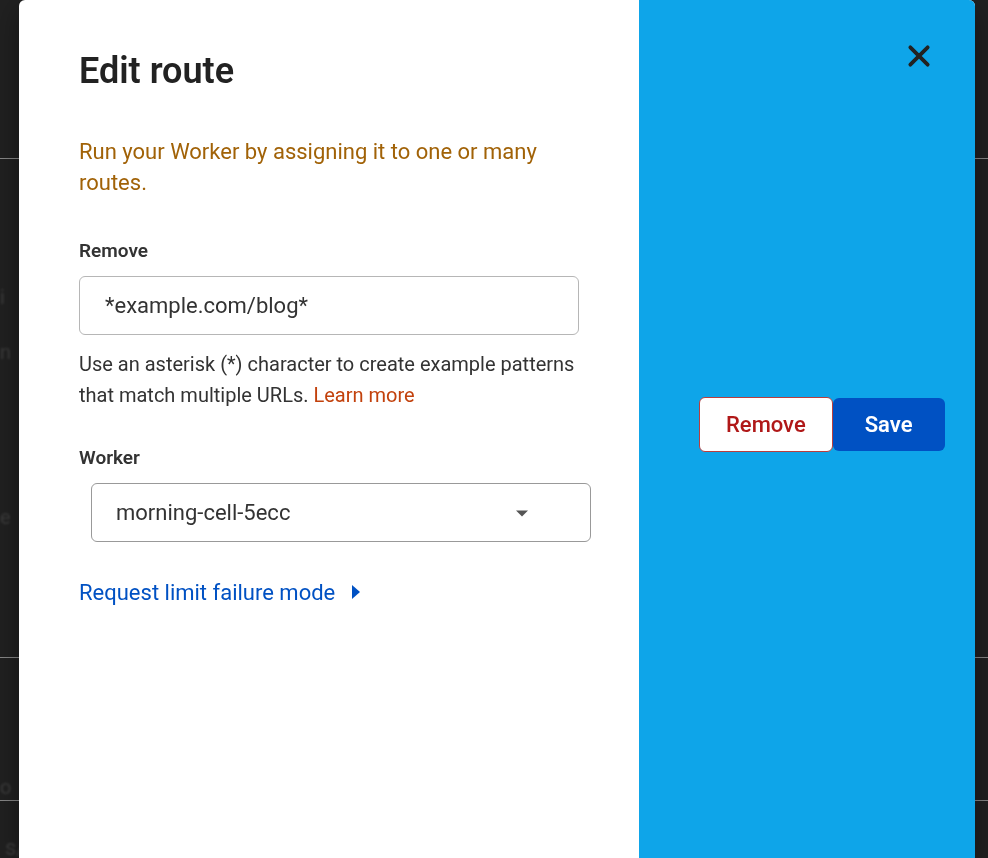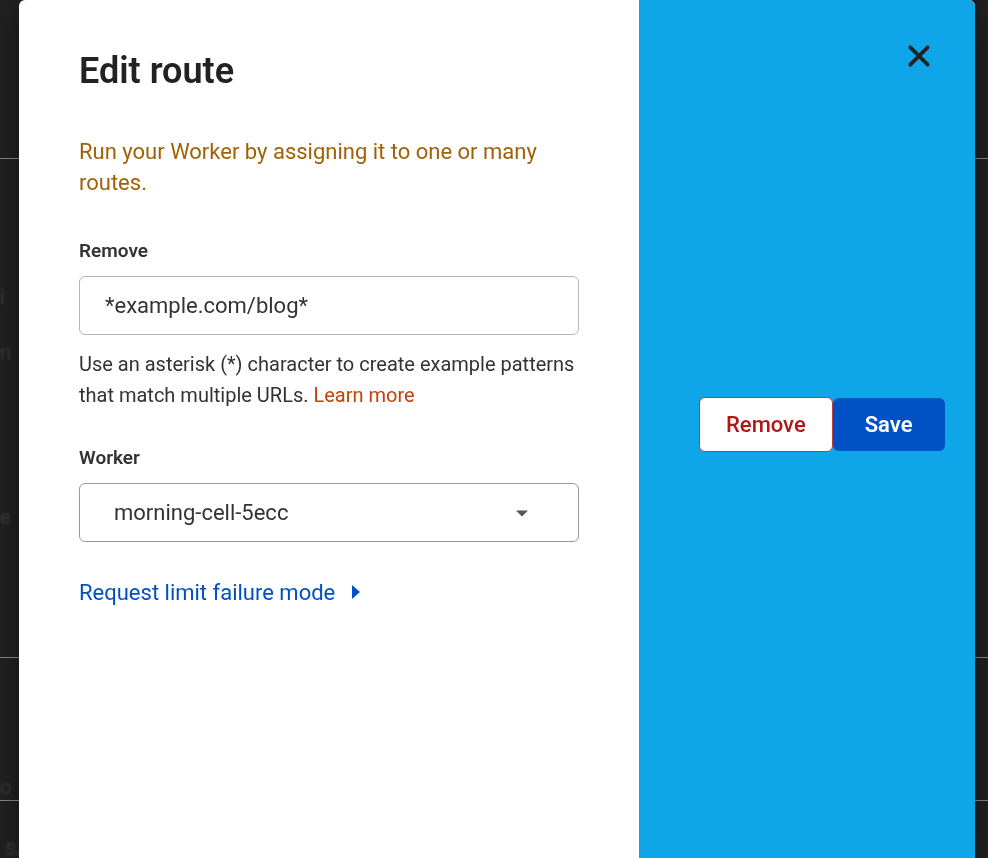--- a/index.html
+++ b/index.html
@@ -120,29 +120,30 @@
       cursor: pointer;
     }
     .select-wrap {
       position: relative;
       width: 500px;
     }
     .select-input {
       width: 100%;
       font-size: 22px;
       color: #333;
-      padding: 16px 34px;
+      padding: 16px 24px;
       padding-right: 44px;
       border: 1px solid #999;
       border-radius: 6px;
       background: #fff;
       appearance: none;
       -webkit-appearance: none;
       cursor: pointer;
       font-family: inherit;
+      margin-left: 12px;
     }
     .select-caret {
       position: absolute;
       right: 50px;
       top: 50%;
       transform: translateY(-50%);
       pointer-events: none;
     }
     .expand-link {
       color: #0051c3;

